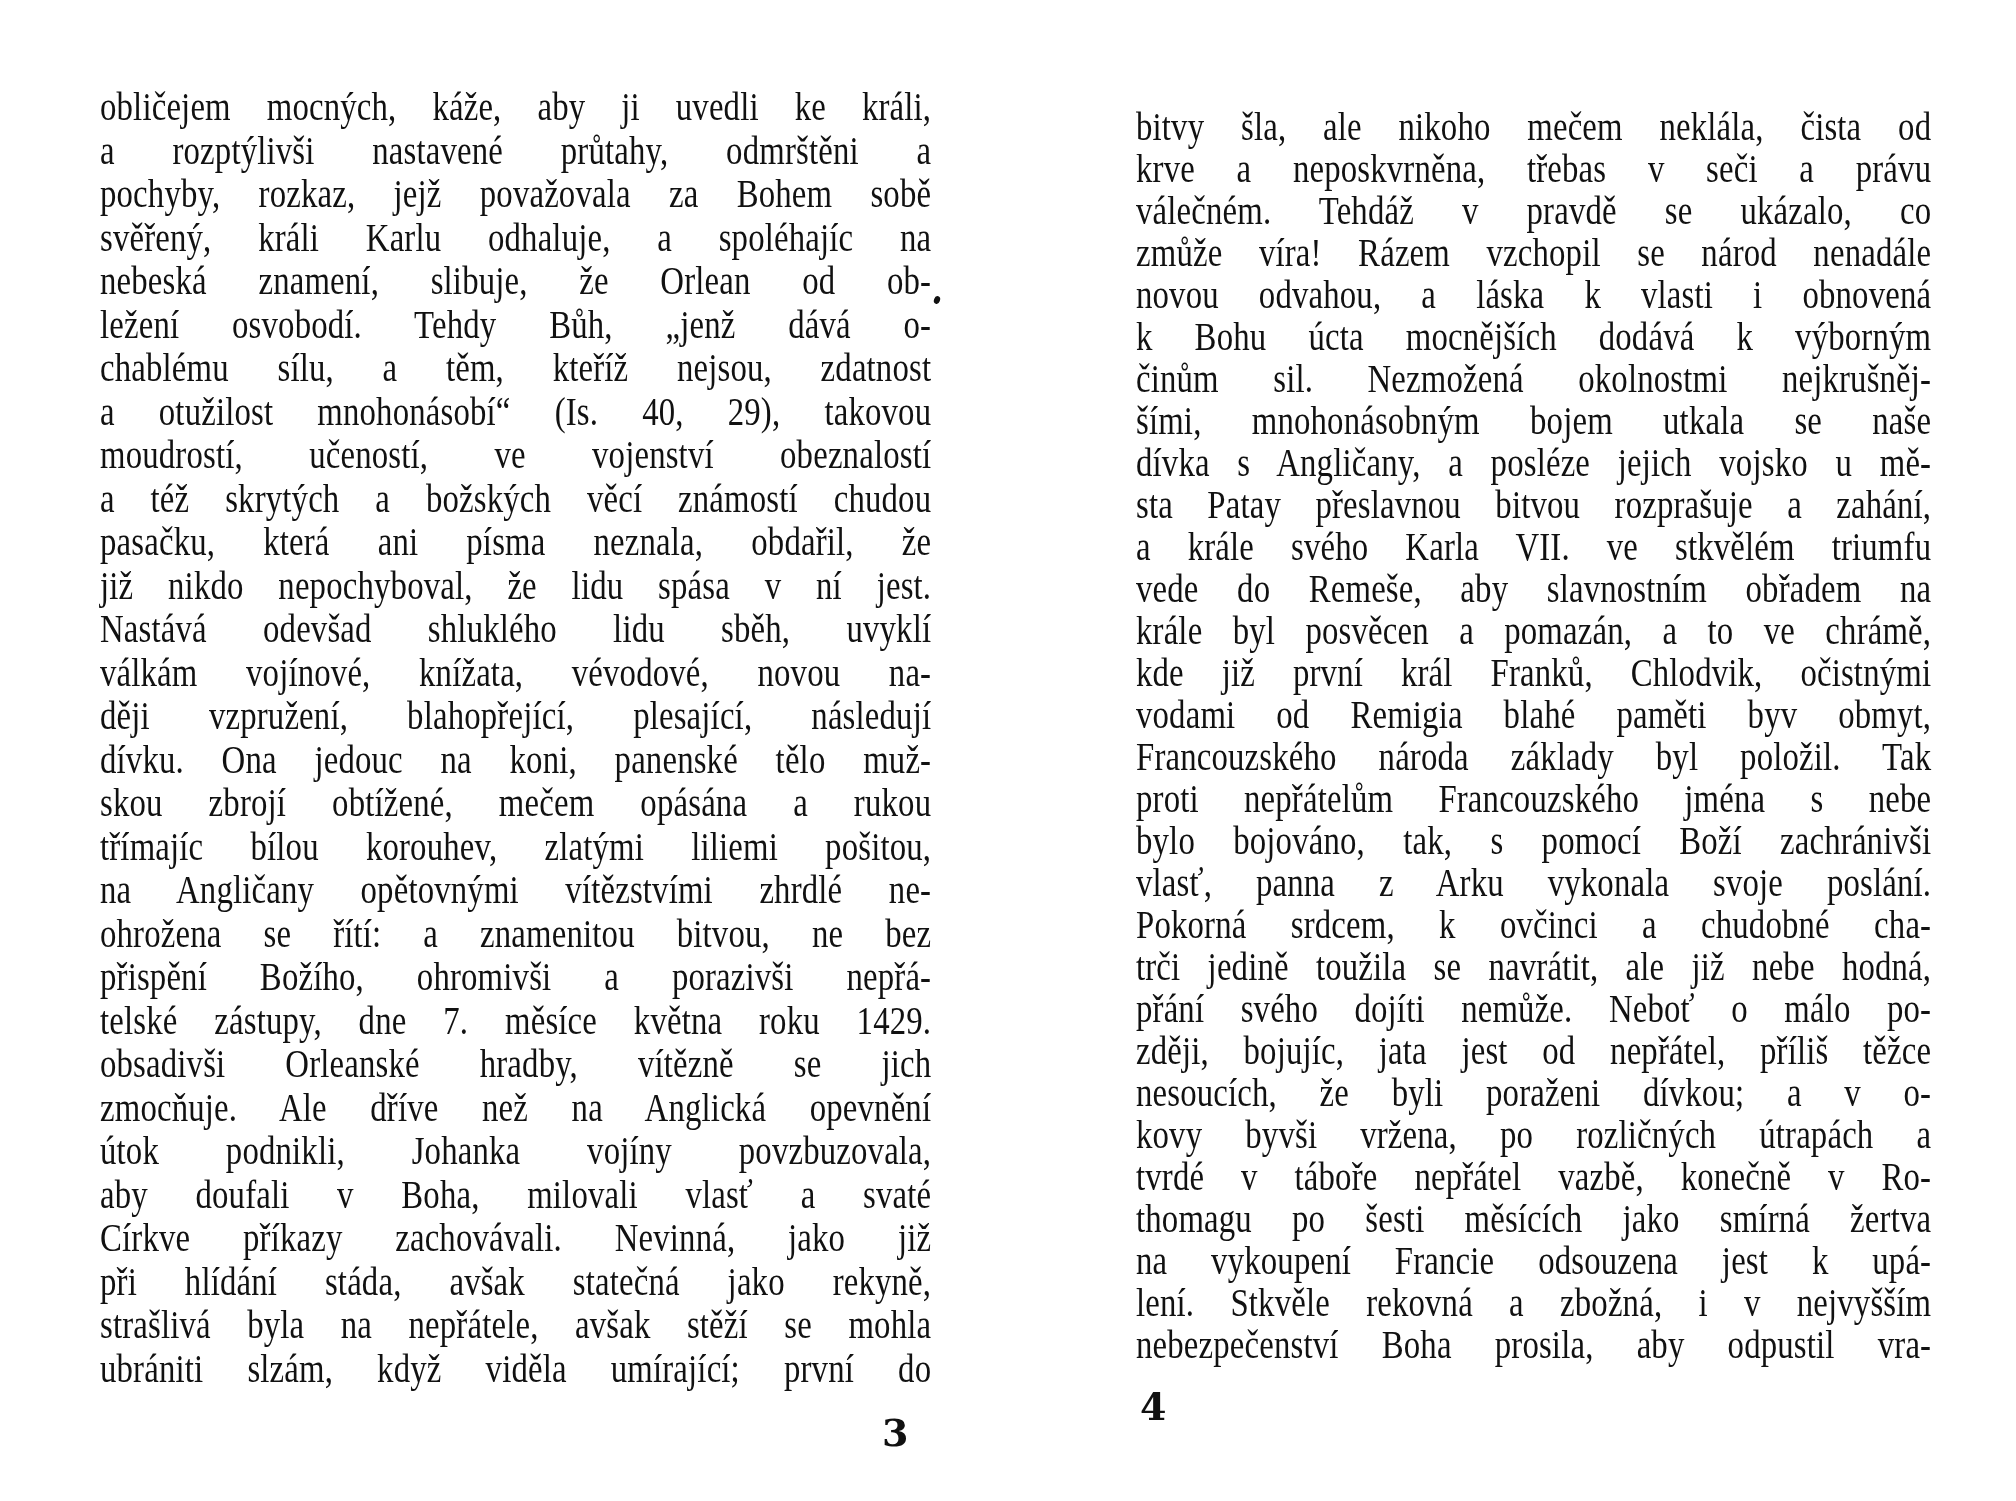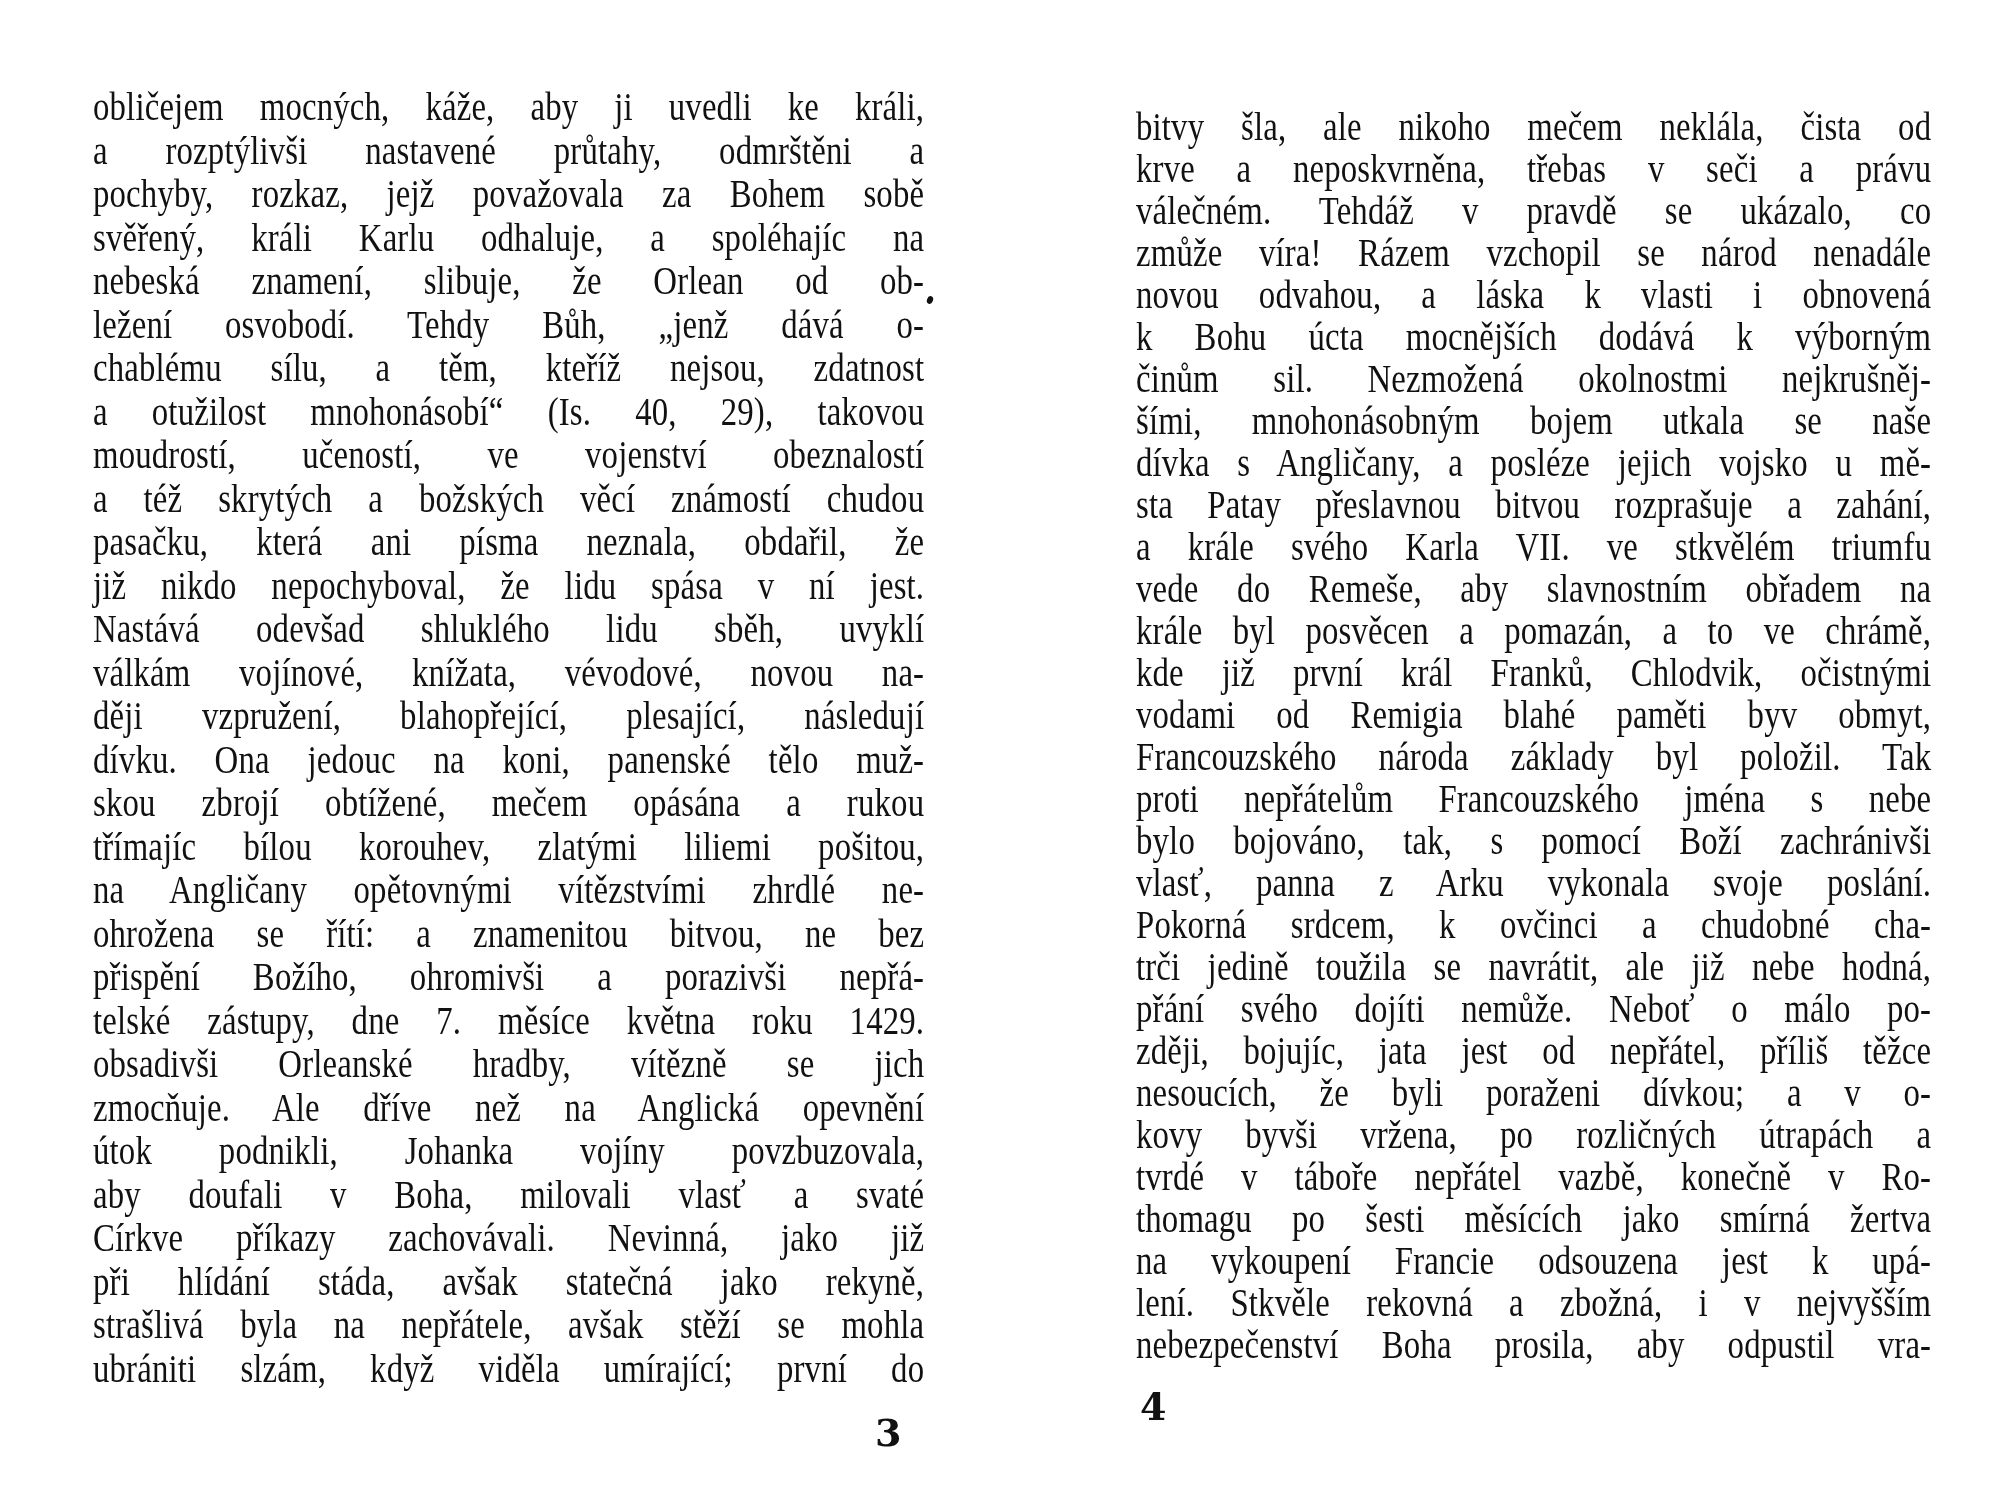--- a/index.html
+++ b/index.html
@@ -1,18 +1,18 @@
 <!DOCTYPE html>
 <html><head>
 <meta charset="utf-8">
 <style>
   html, body { margin: 0; padding: 0; background: #ffffff; }
   body { width: 2016px; height: 1501px; position: relative; overflow: hidden; }
   .page { position: absolute; top: 0; height: 1501px; }
-  .page-left { left: 1px; width: 1008px; }
+  .page-left { left: 8px; width: 1008px; }
   .page-right { left: 1036px; width: 1008px; }
   .col { position: absolute; }
   .line {
     position: absolute;
     left: 0;
     font-family: "Liberation Serif", serif;
     font-size: 41px;
     line-height: 41px;
     color: #111111;
     white-space: nowrap;

